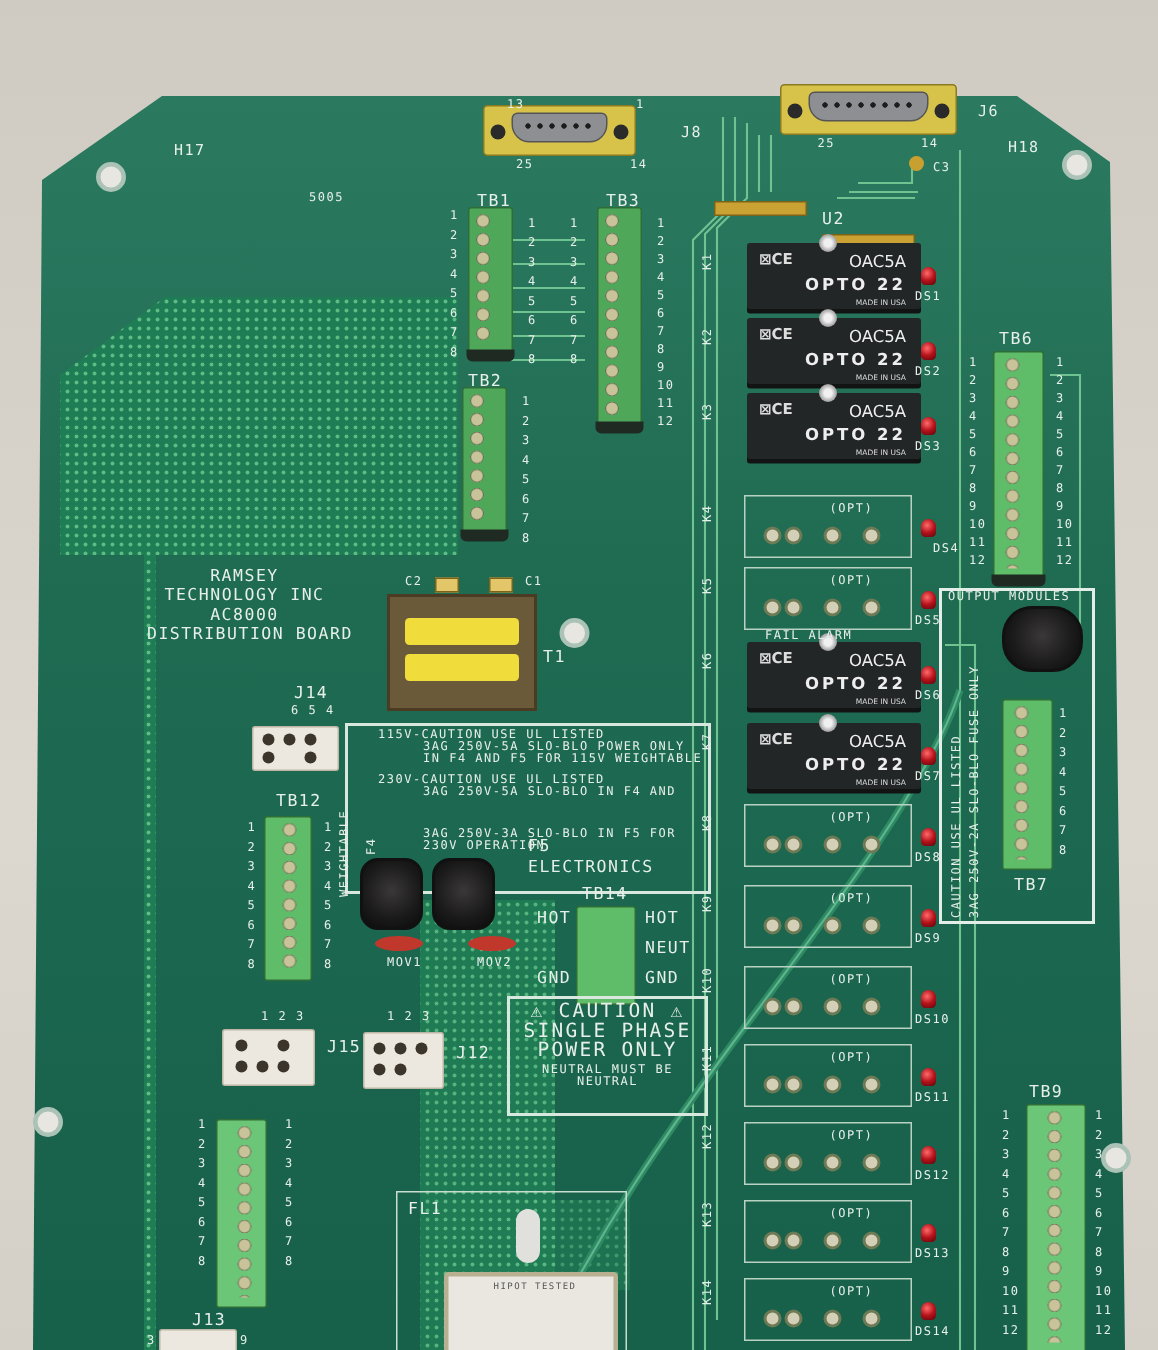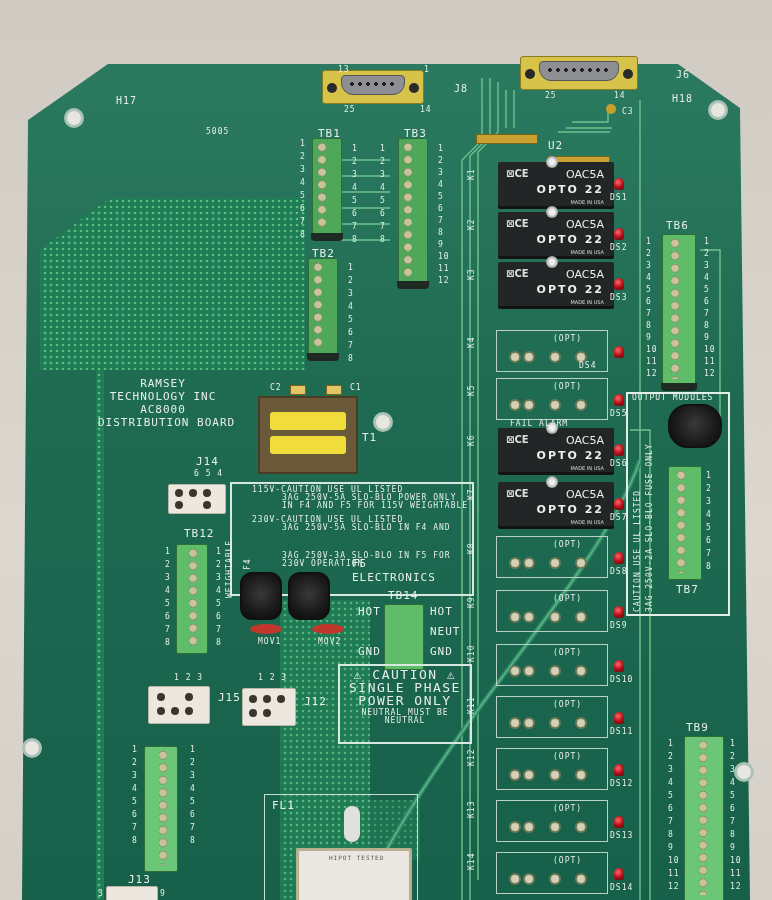--- a/index.html
+++ b/index.html
@@ -108,21 +108,21 @@
 <span class="silk sm" style="left:338px;top:66px;">13</span>
 <span class="silk sm" style="left:424px;top:66px;">1</span>
 
 <div class="dsub" style="left:520px;top:56px;width:116px;height:32px;">
   <div class="shell">
       <div class="pins"></div>
     </div>
   <div class="hole" style="left:4px;"></div>
     <div class="hole" style="right:4px;"></div>
 </div>
-<span class="silk" style="left:652px;top:70px;margin-left:24px;">J6</span>
+<span class="silk" style="left:652px;top:70px;">J6</span>
 <span class="silk sm" style="left:545px;top:92px;">25</span>
 <span class="silk sm" style="left:614px;top:92px;">14</span>
 
 <div style="position:absolute;left:606px;top:104px;width:10px;height:10px;border-radius:50%;background:#c8a030;"></div>
 <span class="silk sm" style="left:622px;top:108px;">C3</span>
 
 <div class="gold" style="left:476px;top:134px;width:60px;height:8px;"></div>
 <div class="gold" style="left:548px;top:156px;width:60px;height:8px;"></div>
 <span class="silk md" style="left:548px;top:140px;">U2</span>
 <span class="silk sm" style="left:595px;top:160px;margin-top:41px;">J1</span>
@@ -396,21 +396,21 @@
     <span class="silk sm" style="left: 610px; top: 294px;">DS3</span>
     <span class="silk sm" style="left: 468px; top: 348px; transform: rotate(-90deg); transform-origin: left top;">K4</span>
     <div class="slot" style="left: 496px; top: 330px; width: 110px; height: 40px;">
       <span class="silk sm" style="left:56px;top:4px;">(OPT)</span>
       <div class="via" style="left:12px;top:20px;"></div>
       <div class="via" style="left:26px;top:20px;"></div>
       <div class="via" style="left:52px;top:20px;"></div>
       <div class="via" style="left:78px;top:20px;"></div>
     </div>
     <div class="led" style="left: 614px; top: 346px;"></div>
-    <span class="silk sm" style="left: 579px; top: 362px;">DS4</span>
+    <span class="silk sm" style="left: 622px; top: 362px;">DS4</span>
     <span class="silk sm" style="left: 468px; top: 396px; transform: rotate(-90deg); transform-origin: left top;">K5</span>
     <div class="slot" style="left: 496px; top: 378px; width: 110px; height: 40px;">
       <span class="silk sm" style="left:56px;top:4px;">(OPT)</span>
       <div class="via" style="left:12px;top:20px;"></div>
       <div class="via" style="left:26px;top:20px;"></div>
       <div class="via" style="left:52px;top:20px;"></div>
       <div class="via" style="left:78px;top:20px;"></div>
     </div>
     <div class="led" style="left: 614px; top: 394px;"></div>
     <span class="silk sm" style="left: 610px; top: 410px;">DS5</span>

